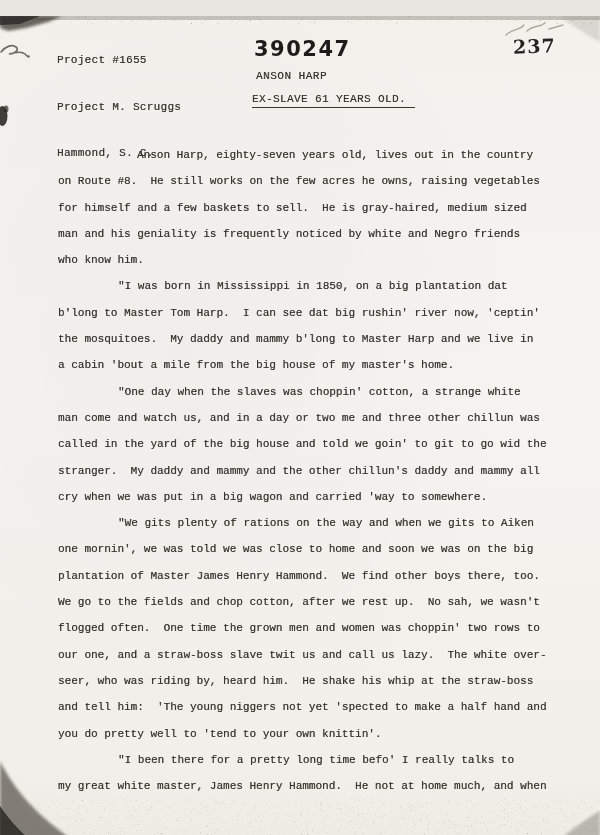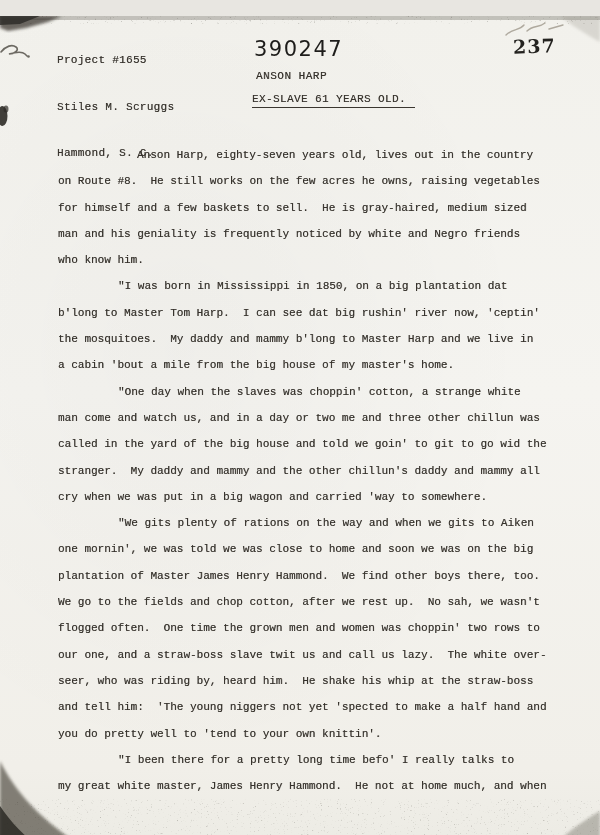--- a/index.html
+++ b/index.html
@@ -25,21 +25,21 @@
     font-size: 11px;
     line-height: 15.5px;
     letter-spacing: 0.3px;
     white-space: pre;
   }
   .catalog-stamp {
     position: absolute;
     left: 254px;
     top: 21px;
     font-family: "DejaVu Sans", "Liberation Sans", sans-serif;
-    font-weight: normal;
+    font-weight: bold;
     font-size: 21px;
     letter-spacing: 1.5px;
     color: #1d1c1a;
   }
   .page-number {
     position: absolute;
     left: 513px;
     top: 19px;
     font-family: "DejaVu Serif", "Liberation Serif", serif;
     font-weight: bold;
@@ -126,21 +126,21 @@
     <rect x="0" y="786" width="600" height="49" filter="url(#grainDense)" opacity="0.8"></rect>
     <path d="M0,745 C15,775 40,805 90,835 L0,835 Z" fill="#474339" opacity="0.65" filter="url(#softBlur)"></path>
     <path d="M0,790 C10,805 25,822 45,835 L0,835 Z" fill="#26241f" opacity="0.8"></path>
     <path d="M600,800 C580,812 565,822 552,835 L600,835 Z" fill="#55514700" opacity="0.5"></path>
     <path d="M600,795 C578,808 562,820 550,835 L600,835 Z" fill="#6b675d" opacity="0.4" filter="url(#softBlur)"></path>
     <path d="M120,828 C220,818 380,822 480,830 L480,835 L120,835 Z" fill="#7b766c" opacity="0.3" filter="url(#softBlur)"></path>
   </svg>
 
   <div class="header-left typed">
     <div>Project #1655</div>
-    <div>Stiles M. Scruggs</div>
+    <div>Project M. Scruggs</div>
     <div>Hammond, S. C.</div>
   </div>
 
   <div class="catalog-stamp">390247</div>
 
   <div class="page-number">237</div>
 
   <div class="doc-title typed">ANSON HARP</div>
   <div class="doc-subtitle typed">EX-SLAVE 61 YEARS OLD.</div>
 

